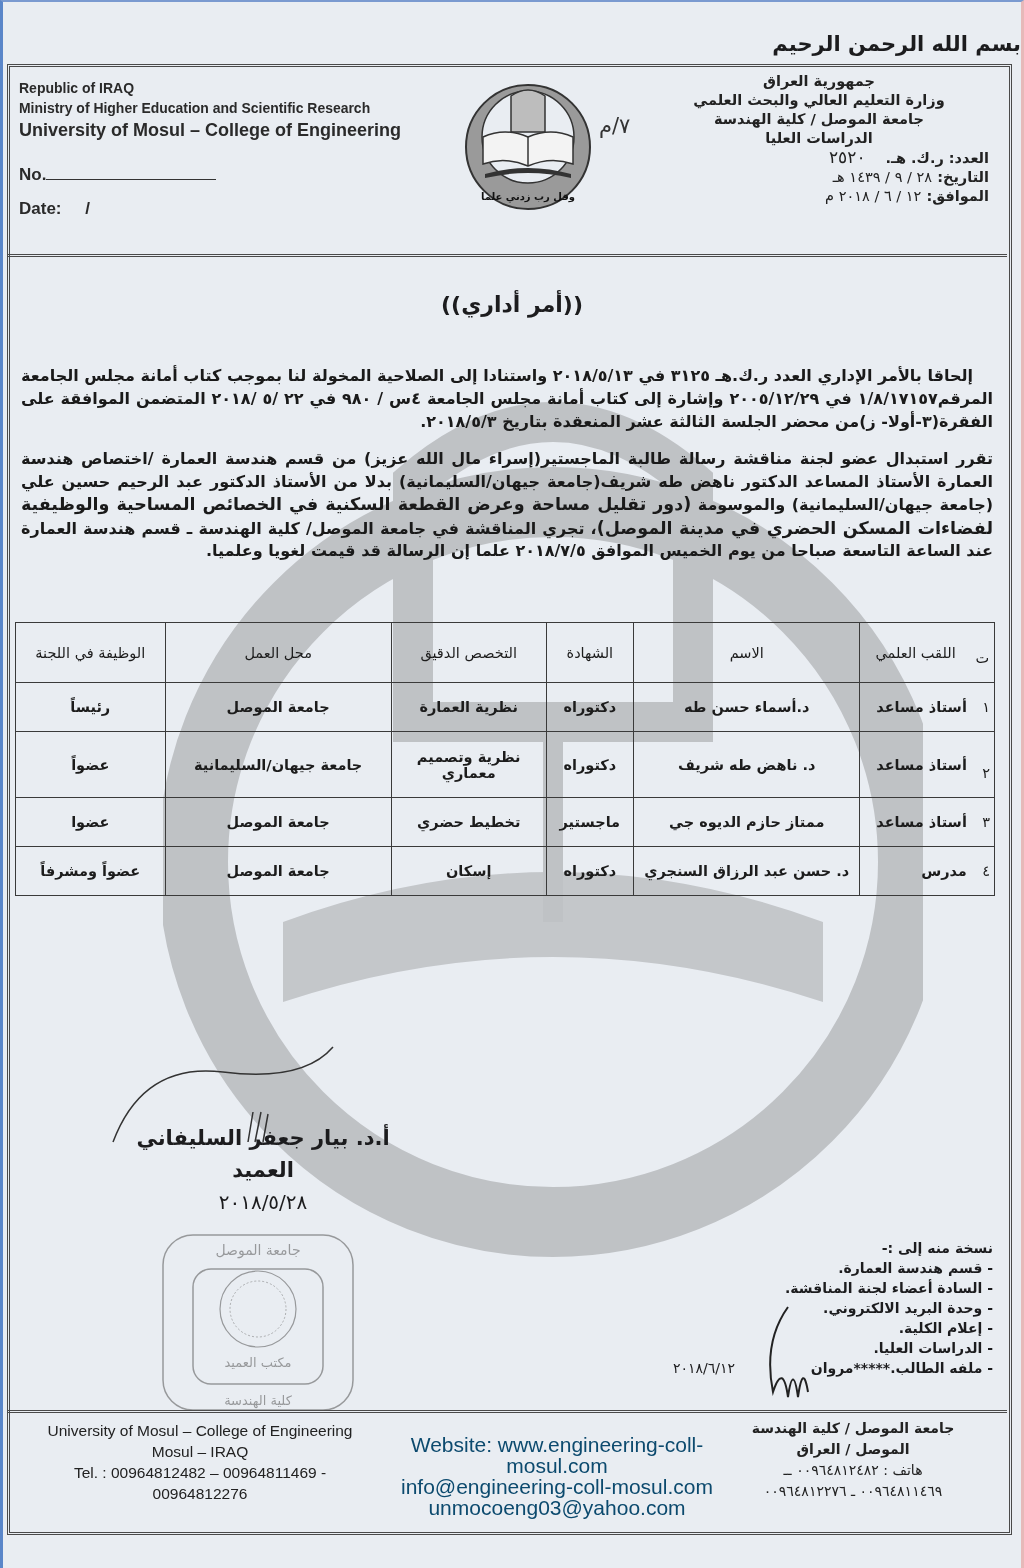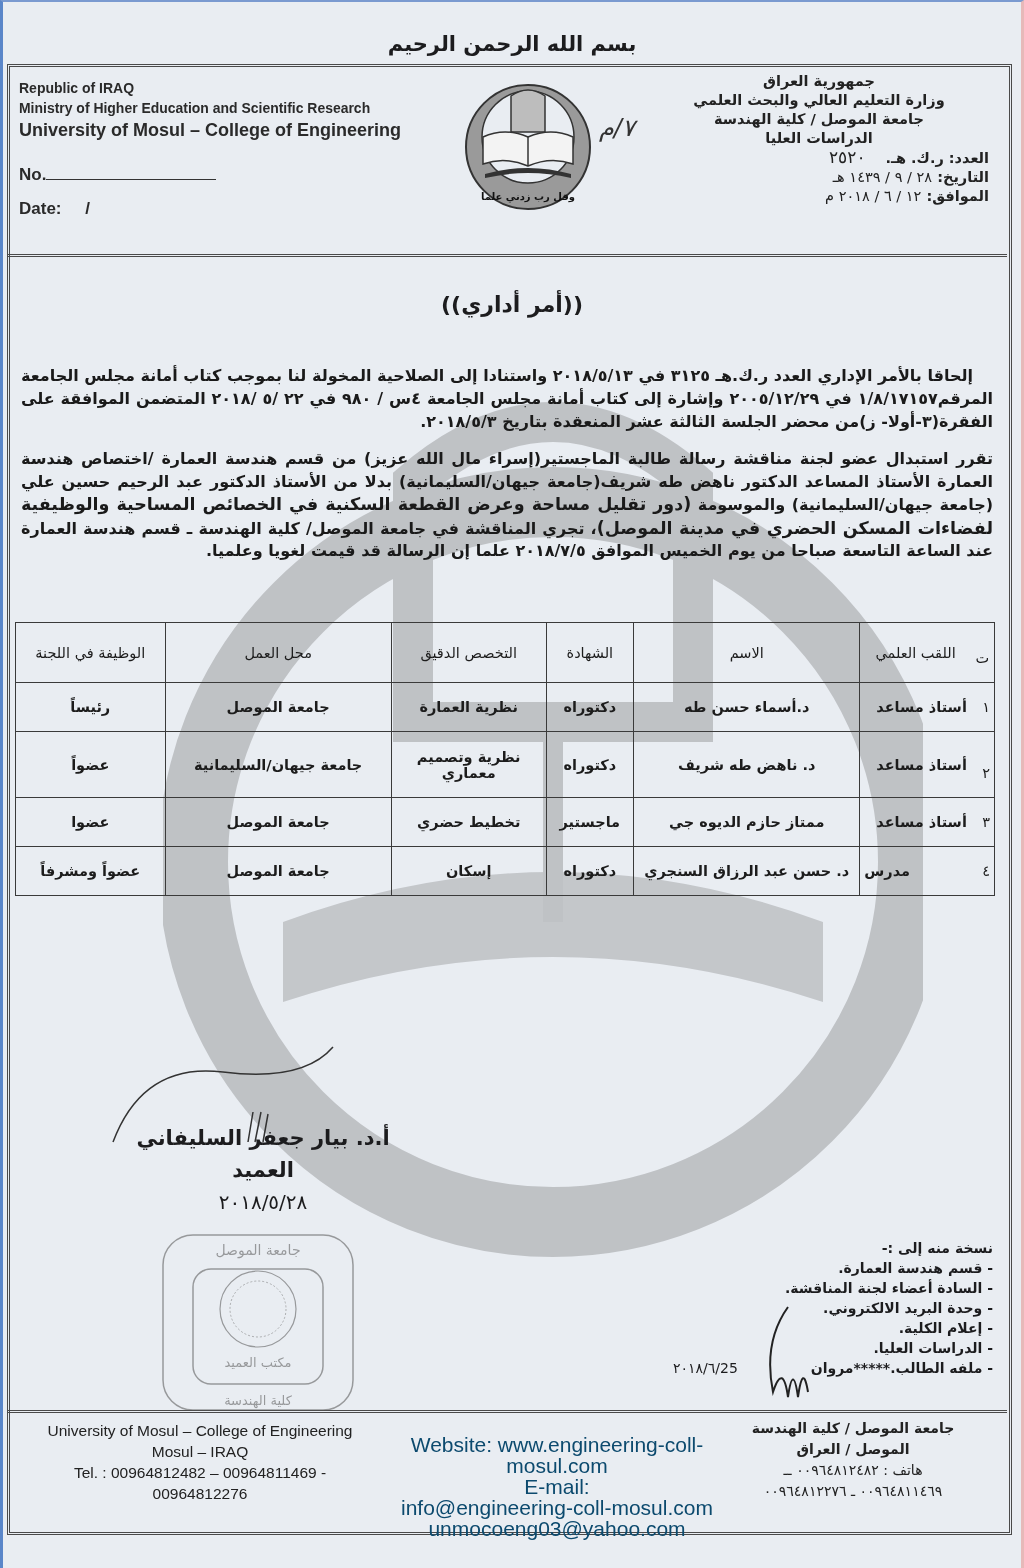--- a/index.html
+++ b/index.html
@@ -12,42 +12,42 @@
   }
   .page {
     position: absolute; left: 0; top: 0; width: 1024px; height: 1568px;
     background: #e9edf2;
     border-left: 3px solid #5a86c9;
     border-top: 2px solid #7a9ad0;
     border-right: 3px solid #e7b9b9;
   }
   .basmala {
     position: absolute; left: 0; right: 0; top: 30px;
-    text-align: center; font-size: 21px; font-weight: bold;
+    text-align: right; font-size: 21px; font-weight: bold;
     font-family: "DejaVu Sans", sans-serif;
   }
   .frame {
     position: absolute; left: 4px; top: 62px; width: 1005px; height: 1471px;
     border: 3px double #4a4a4a;
   }
   .header-sep { position: absolute; left: 4px; right: 14px; height: 0; border-top: 3px double #4a4a4a; }
   .left-head {
     position: absolute; left: 16px; top: 76px; width: 420px;
     font-family: "Liberation Sans", sans-serif; color: #2a2a2a;
   }
   .left-head .l1 { font-size: 14px; font-weight: bold; line-height: 20px; }
   .left-head .l2 { font-size: 15px; font-weight: bold; line-height: 20px; transform: scaleX(0.93); transform-origin: left; white-space: nowrap; }
   .left-head .l3 { font-size: 18px; font-weight: bold; line-height: 24px; white-space: nowrap; }
   .left-head .no { font-size: 17px; font-weight: bold; margin-top: 22px; }
   .left-head .no .line { display: inline-block; width: 170px; border-bottom: 1.5px solid #333; height: 16px; vertical-align: baseline; }
   .left-head .date { font-size: 17px; font-weight: bold; margin-top: 14px; }
   .logo {
     position: absolute; left: 460px; top: 80px; width: 130px; height: 130px;
   }
-  .margin-note { position: absolute; left: 596px; top: 112px; font-size: 24px; color: #333; font-style: italic; }
+  .margin-note { position: absolute; left: 596px; top: 112px; font-size: 21px; color: #333; }
   .right-head {
     position: absolute; right: 22px; top: 70px; width: 360px; direction: rtl;
     text-align: center; font-weight: bold; font-size: 14.5px; line-height: 19px; color: #222;
   }
   .right-head .meta { text-align: right; padding-right: 10px; }
   .right-head .meta span.hand { font-family: "DejaVu Serif", serif; font-weight: normal; font-size: 17px; margin-right: 20px; letter-spacing: 6px; }
   .title {
     position: absolute; left: 0; right: 0; top: 290px; text-align: center;
     font-size: 22px; font-weight: bold; direction: rtl;
   }
@@ -192,21 +192,21 @@
         <td class="num">٣</td>
         <td class="rank">أستاذ مساعد</td>
         <td>ممتاز حازم الديوه جي</td>
         <td>ماجستير</td>
         <td>تخطيط حضري</td>
         <td>جامعة الموصل</td>
         <td>عضوا</td>
       </tr>
       <tr class="r4">
         <td class="num">٤</td>
-        <td class="rank" style="text-align:left">مدرس</td>
+        <td class="rank" style="text-align:right">مدرس</td>
         <td>د. حسن عبد الرزاق السنجري</td>
         <td>دكتوراه</td>
         <td>إسكان</td>
         <td>جامعة الموصل</td>
         <td>عضواً ومشرفاً</td>
       </tr>
     </tbody>
   </table>
 
   <div class="signature-block">
@@ -231,37 +231,36 @@
 
   <div class="cc-block">
     <div>نسخة منه إلى :-</div>
     <div>- قسم هندسة العمارة.</div>
     <div>- السادة أعضاء لجنة المناقشة.</div>
     <div>- وحدة البريد الالكتروني.</div>
     <div>- إعلام الكلية.</div>
     <div>- الدراسات العليا.</div>
     <div class="last">
         <span>- ملفه الطالب.*****مروان</span>
-        <span class="sigdate">٢٠١٨/٦/25</span>
+        <span class="sigdate">٢٠١٨/٦/١٢</span>
       </div>
   </div>
   <svg class="initials" viewBox="0 0 60 110">
     <path d="M30 5 Q5 40 15 90 Q25 60 30 95 Q35 60 40 95 Q45 60 50 90" fill="none" stroke="#222" stroke-width="2"></path>
   </svg>
 
   <div class="footer">
     <div class="fleft">
       <div>University of Mosul – College of Engineering</div>
       <div>Mosul – IRAQ</div>
       <div>Tel. : 00964812482 – 00964811469 -</div>
       <div>00964812276</div>
     </div>
     <div class="fmid">
       <div>Website: www.engineering-coll-mosul.com</div>
-      <div>E-mail:</div>
       <div>info@engineering-coll-mosul.com</div>
       <div>unmocoeng03@yahoo.com</div>
     </div>
     <div class="fright">
       <div>جامعة الموصل / كلية الهندسة</div>
       <div>الموصل / العراق</div>
       <div class="phones">هاتف : ٠٠٩٦٤٨١٢٤٨٢ ــ</div>
       <div class="phones">٠٠٩٦٤٨١١٤٦٩ ـ ٠٠٩٦٤٨١٢٢٧٦</div>
     </div>
   </div>

